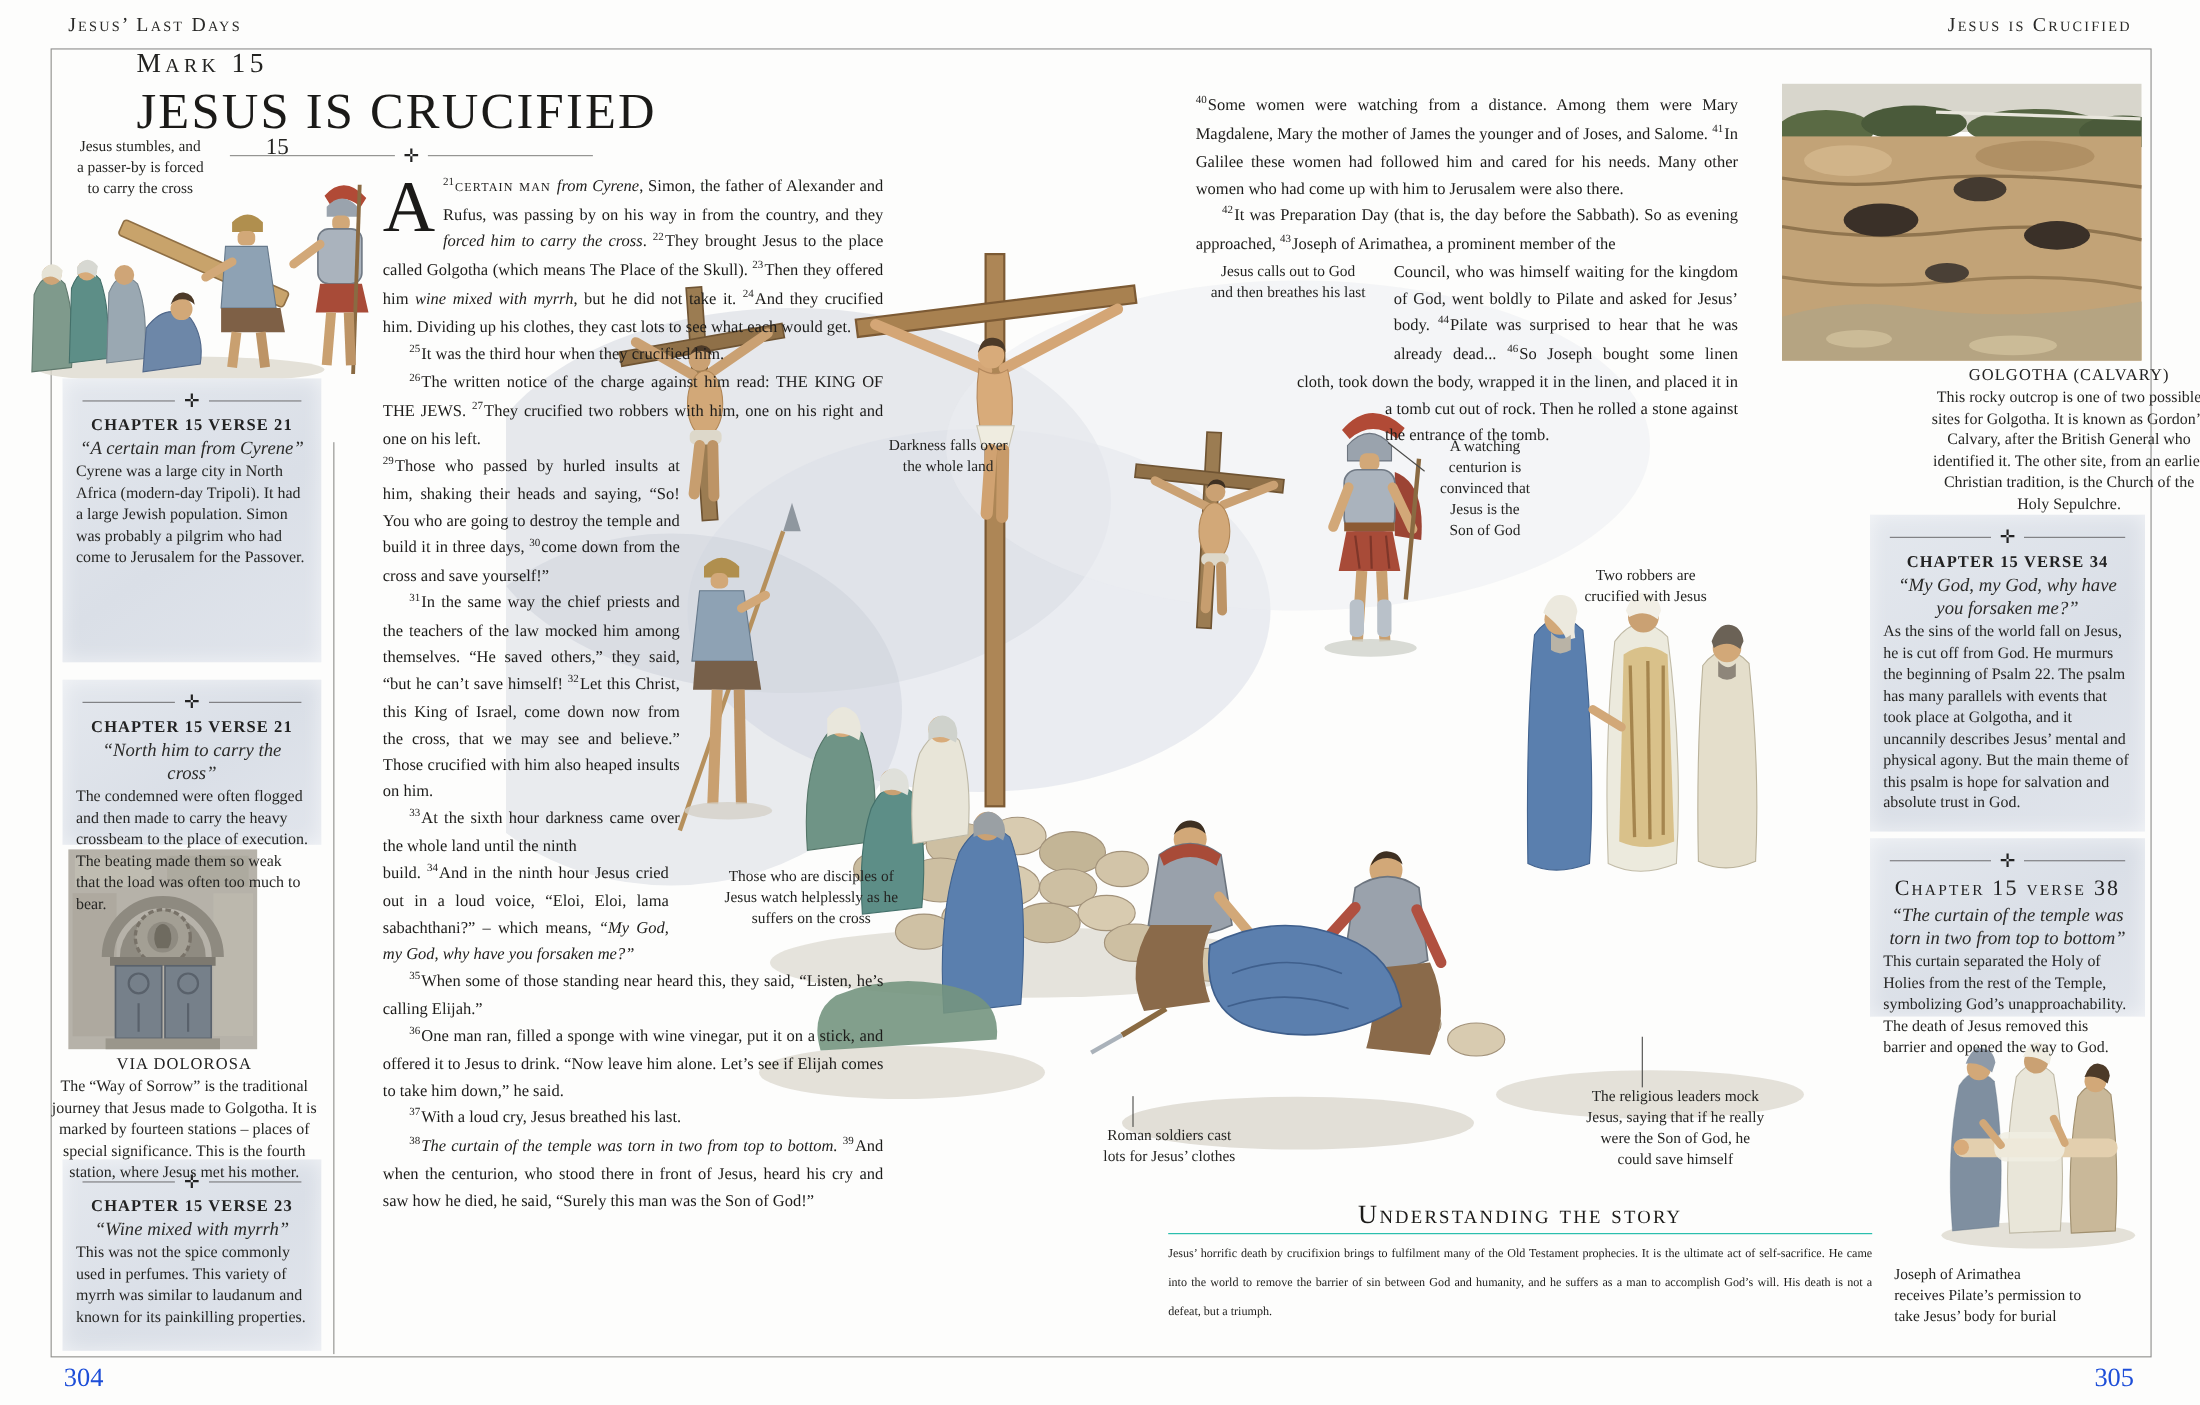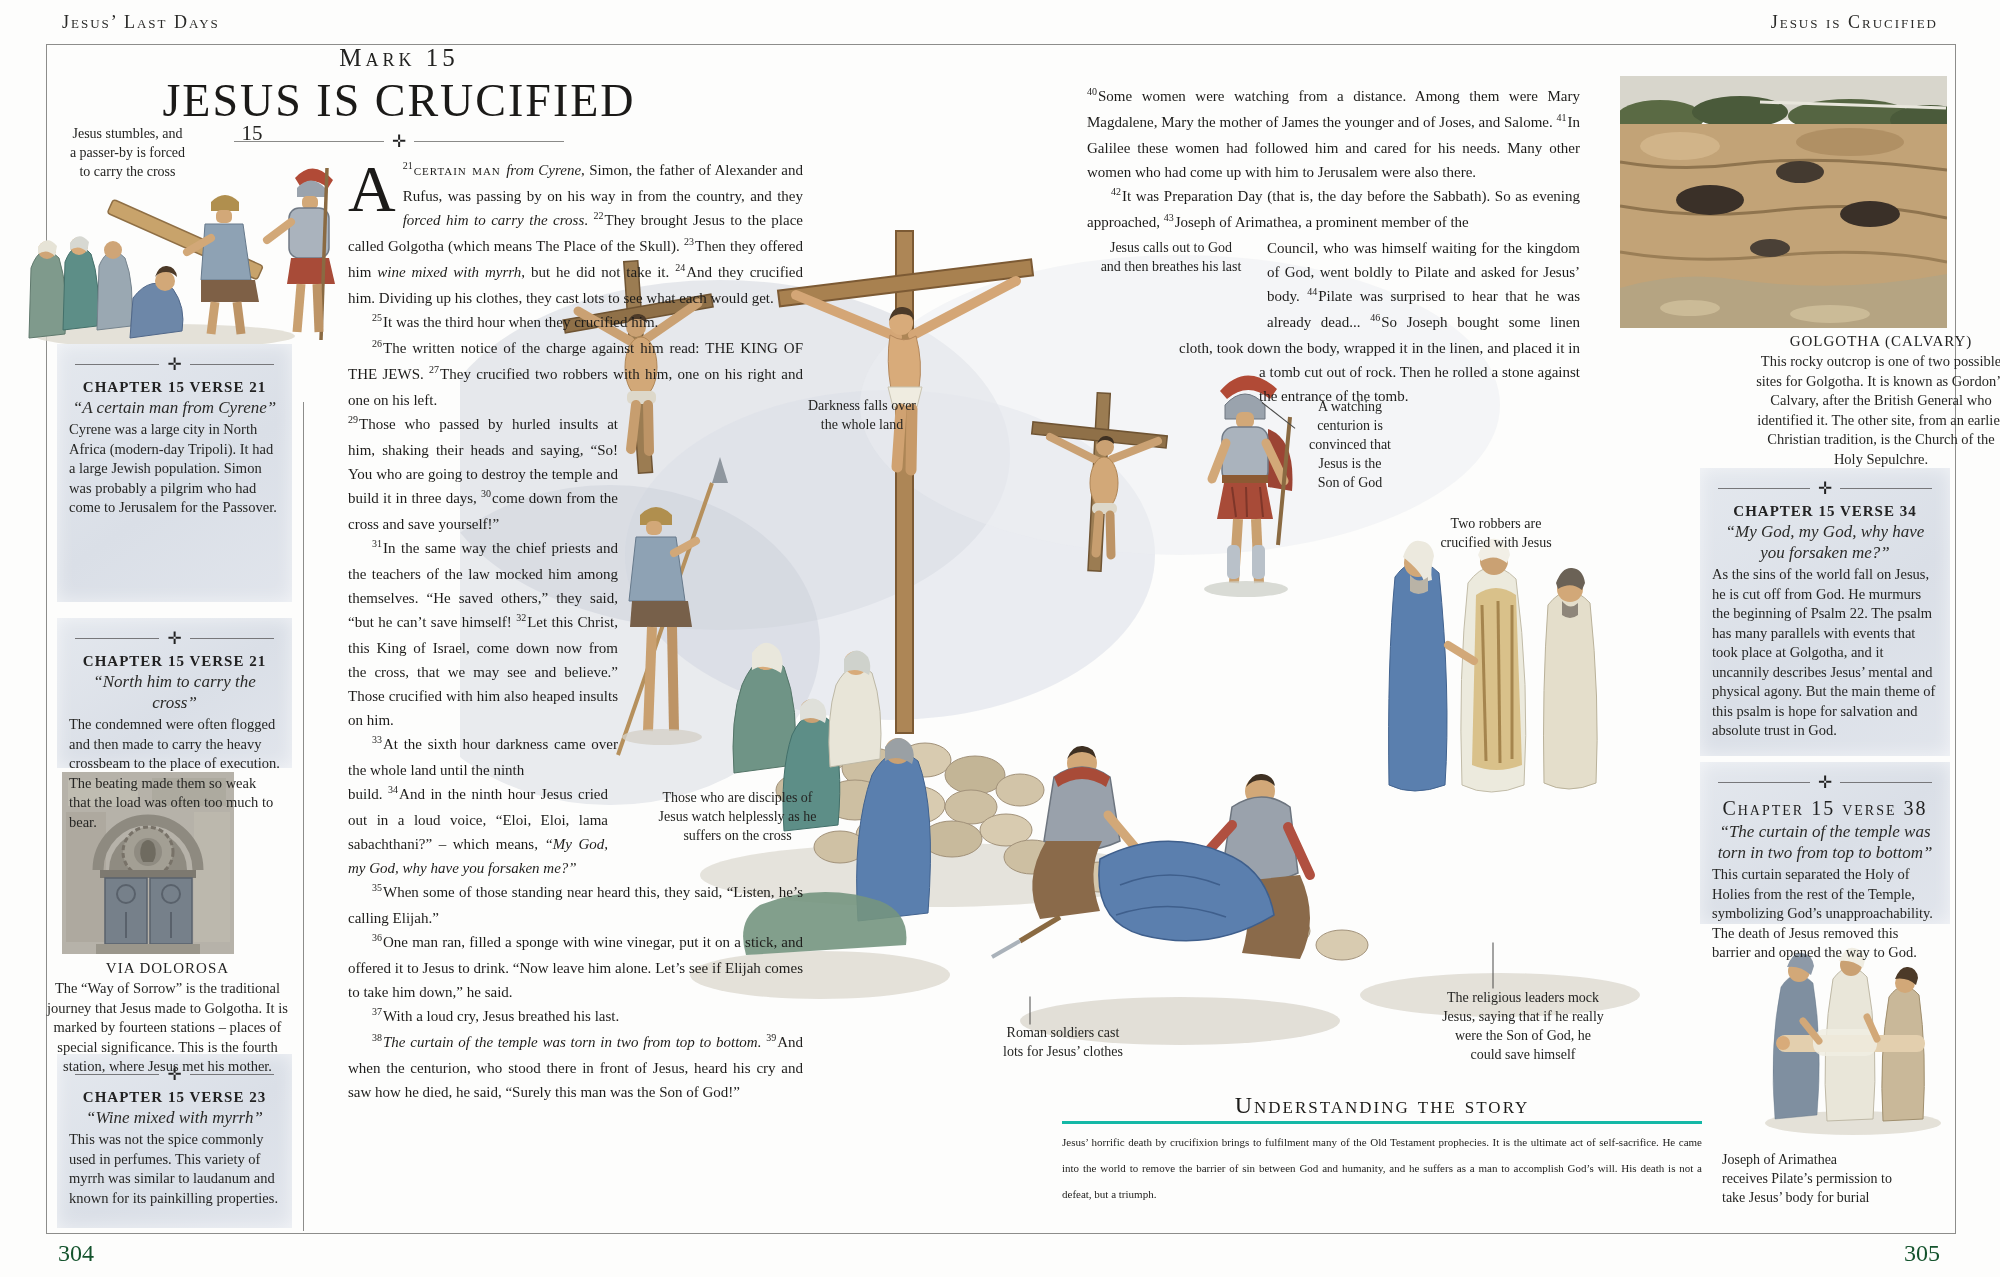--- a/index.html
+++ b/index.html
@@ -6,25 +6,25 @@
   body{
     width:2000px;height:1277px;position:relative;overflow:hidden;
     background:#fdfdfc;color:#1d1c1a;
     font-family:"Liberation Serif","DejaVu Serif",serif;
   }
   
   .running-head{position:absolute;top:12px;font-size:18px;font-variant:small-caps;letter-spacing:2px;color:#2a2a28;}
   .rh-left{left:62px;}
   .rh-right{right:62px;}
   .frame{position:absolute;left:46px;top:44px;width:1908px;height:1188px;border:1px solid #8d8d8b;}
-  .pagenum{position:absolute;top:1240px;font-size:24px;color:#14532d;}
+  .pagenum{position:absolute;top:1240px;font-size:24px;color:#1d4ed8;}
   .pn-left{left:58px;}
   .pn-right{right:60px;}
   
-  .title-block{position:absolute;left:149px;top:44px;width:500px;text-align:center;z-index:3;}
+  .title-block{position:absolute;left:124px;top:44px;width:500px;z-index:3;}
   .kicker{font-variant:small-caps;font-size:25px;letter-spacing:4px;color:#232321;}
   .main-title{font-size:46px;letter-spacing:2px;margin-top:2px;color:#1b1a18;}
   .orn-rule{display:flex;align-items:center;margin-top:4px;}
   .orn-rule::before,.orn-rule::after{content:"";flex:1;height:1px;background:#8a8a88;}
   .orn-rule .orn-glyph{padding:0 8px;font-size:17px;color:#222;}
   .title-block .orn-rule{width:330px;margin:4px auto 0;}
   
   .scripture{position:absolute;z-index:4;font-size:15px;line-height:24px;text-align:justify;}
   .col-left{left:348px;top:158px;width:455px;}
   .col-right{left:1087px;top:84px;width:493px;}
@@ -51,21 +51,21 @@
   .nb-header.scaps{font-weight:normal;font-variant:small-caps;letter-spacing:2px;font-size:20px;}
   .nb-quote{font-style:italic;font-size:17px;line-height:21px;margin-top:1px;color:#2a2a28;}
   .nb-body{font-size:14.5px;line-height:19.5px;text-align:left;margin-top:2px;color:#262624;}
   
   .photo-caption{position:absolute;z-index:3;text-align:center;}
   .pc-title{font-size:15px;letter-spacing:1px;color:#222;}
   .pc-body{font-size:14.5px;line-height:19.5px;margin-top:2px;color:#262624;}
   
   .understanding{position:absolute;left:1062px;top:1092px;width:640px;z-index:4;}
   .u-heading{font-variant:small-caps;font-size:24px;letter-spacing:2px;text-align:center;
-    border-bottom:3px solid #14b8a6;padding-bottom:2px;color:#1d1c1a;}
+    border-bottom:1px solid #14b8a6;padding-bottom:2px;color:#1d1c1a;}
   .u-body{font-size:11px;line-height:26px;text-align:justify;margin-top:5px;}
   
   .callout{position:absolute;z-index:5;font-size:14px;line-height:19px;text-align:center;
     white-space:pre-line;color:#242422;}
   .callout.left{text-align:left;}
   .leader{position:absolute;z-index:5;height:1px;background:#4a4a48;transform-origin:left center;}
   
   .art{position:absolute;z-index:1;}
   .divider-v{position:absolute;left:303px;top:402px;width:1px;height:829px;background:#8d8d8b;z-index:2;}
 </style>

